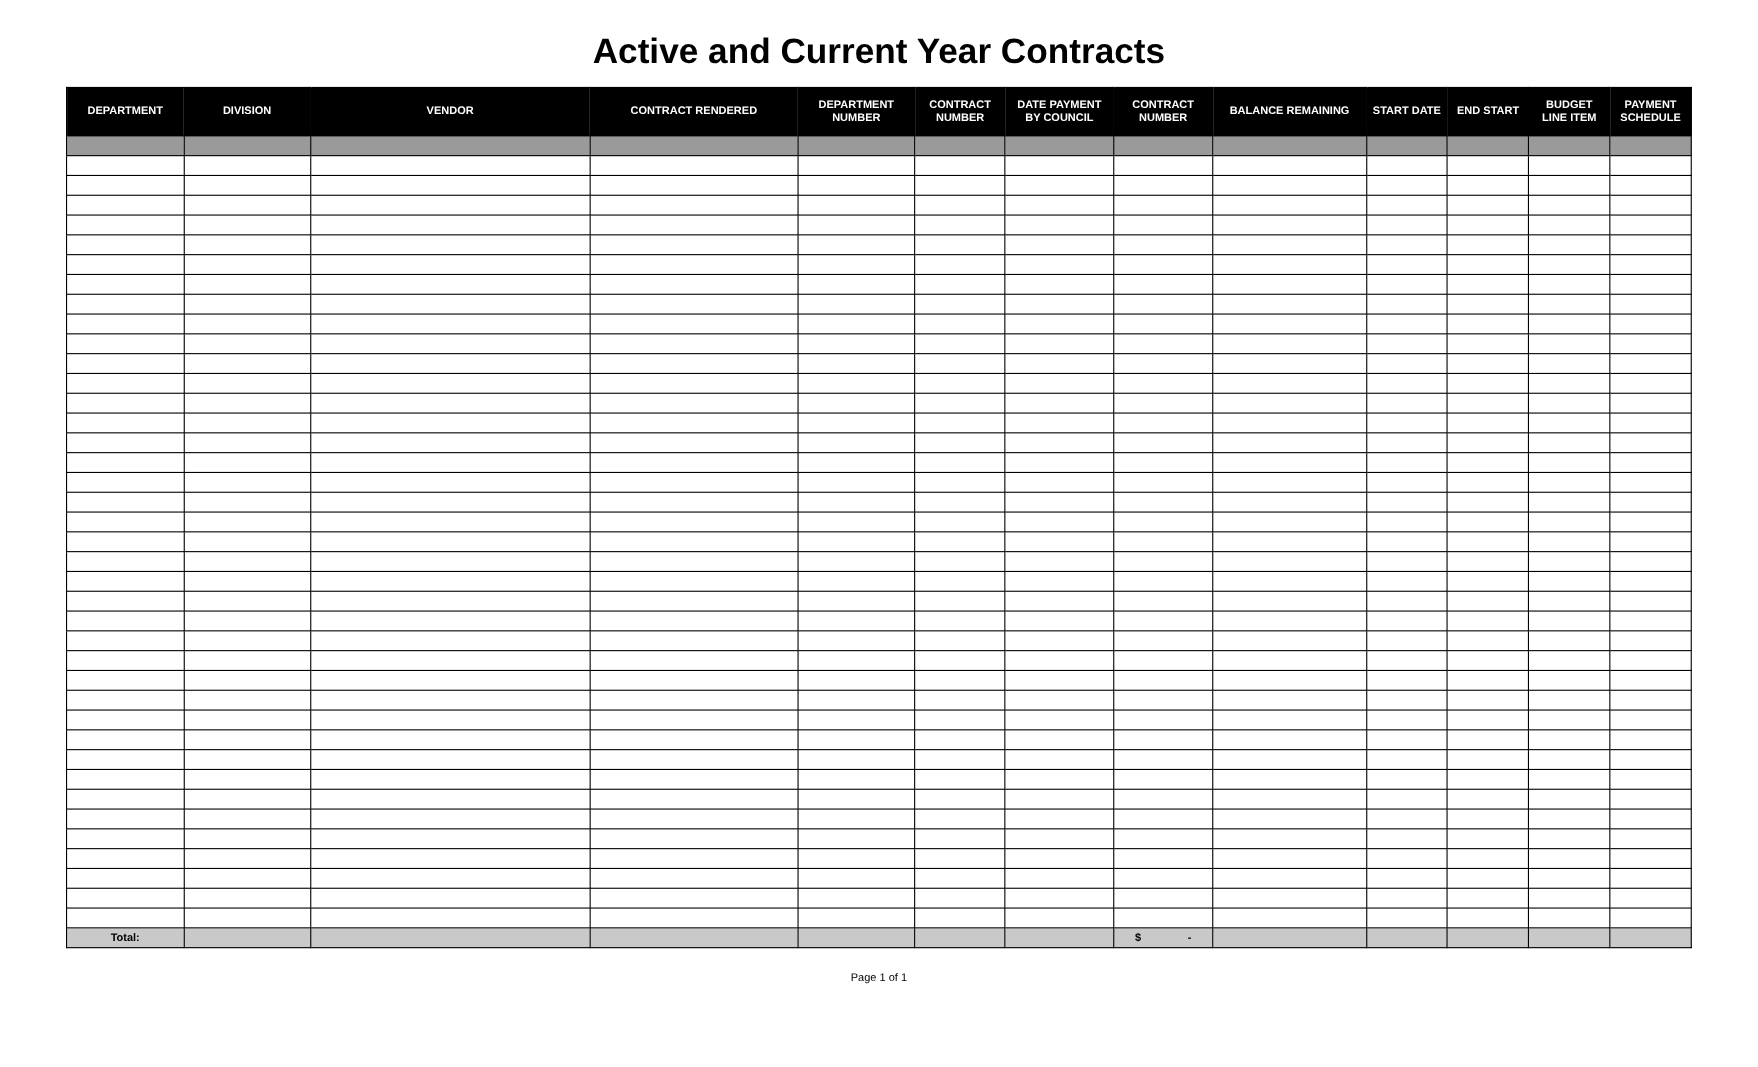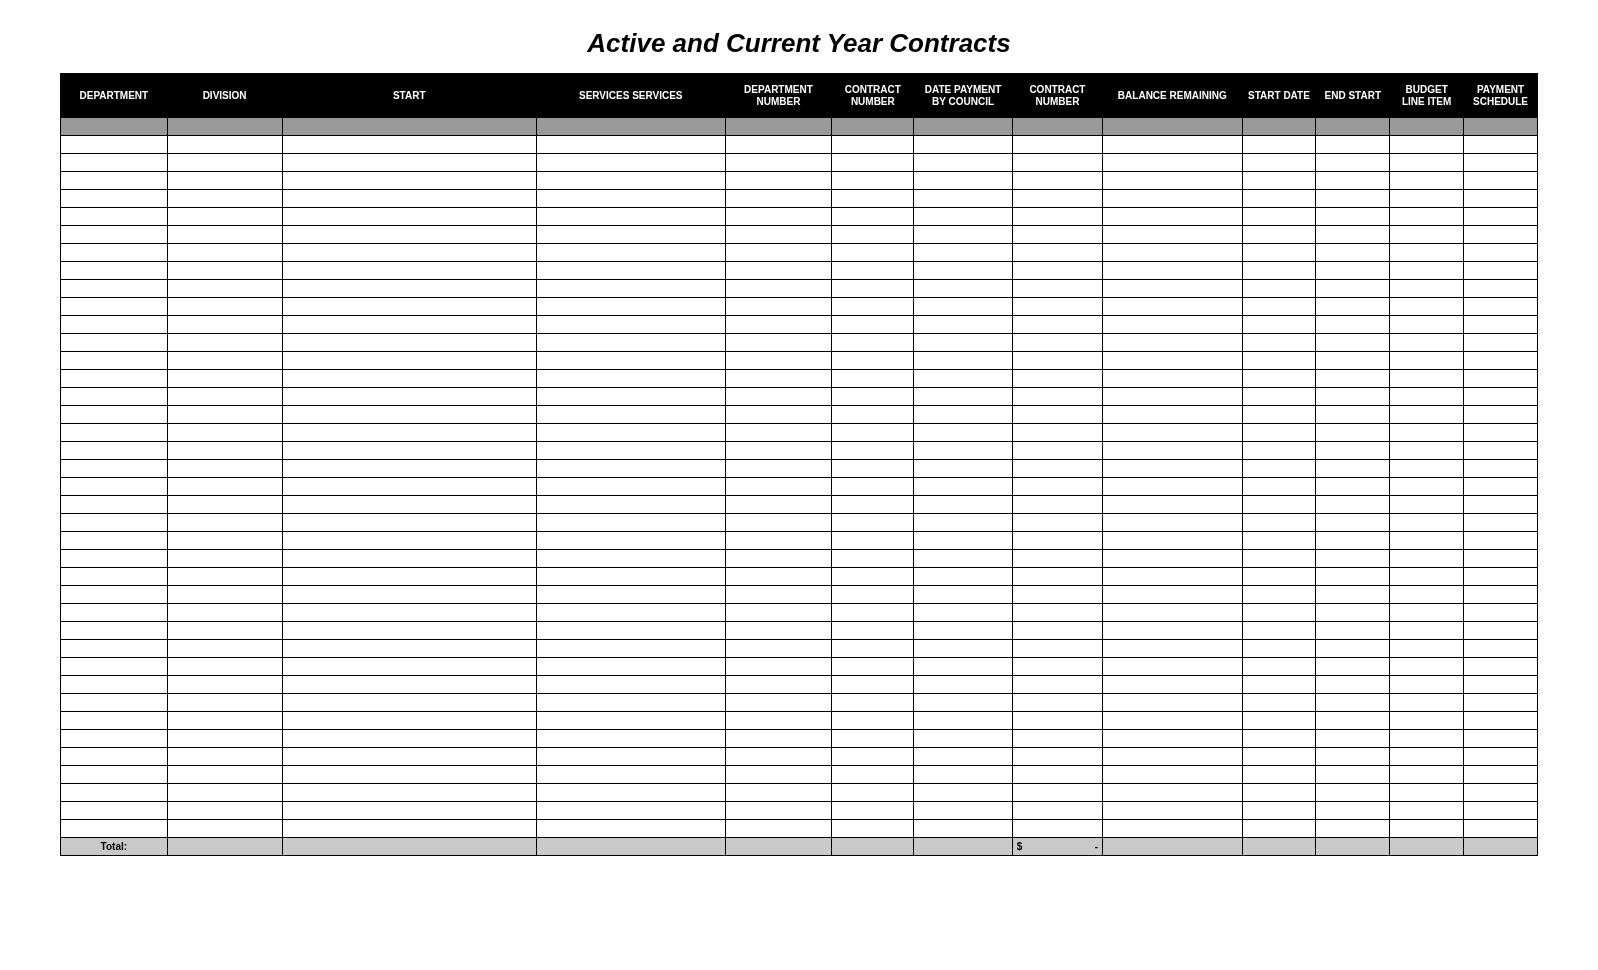--- a/index.html
+++ b/index.html
@@ -9,24 +9,23 @@
     background: #ffffff;
     font-family: Arial, Helvetica, sans-serif;
     width: 1598px;
   }
   .page {
     width: 1598px;
     padding: 20px 60px 10px 60px;
   }
   .title {
     text-align: center;
-    font-size: 26px;
+    font-size: 32px;
     font-weight: 700;
     margin: 8px 0 14px 0;
-    font-style: italic;
   }
   table {
     width: 100%;
     border-collapse: collapse;
     table-layout: fixed;
   }
   thead th {
     background: #000000;
     color: #ffffff;
     font-size: 10px;
@@ -47,21 +46,21 @@
   }
   tbody tr.shaded td {
     background: #9a9a9a;
   }
   tfoot td {
     border: 1px solid #000;
     background: #c9c9c9;
     height: 18px;
     font-size: 10px;
     font-weight: 700;
-    padding: 0 4px;
+    padding: 0 19px;
   }
   tfoot td.total-label {
     text-align: center;
   }
   tfoot td.total-amount {
     text-align: left;
   }
   tfoot td.total-amount span.dash {
     float: right;
     font-weight: 700;
@@ -106,22 +105,22 @@
       <col class="c-balance">
         <col class="c-start">
         <col class="c-end">
         <col class="c-budget">
         <col class="c-payment">
     </colgroup>
     <thead>
       <tr>
         <th>DEPARTMENT</th>
         <th>DIVISION</th>
-        <th>START</th>
-        <th>SERVICES SERVICES</th>
+        <th>VENDOR</th>
+        <th>CONTRACT RENDERED</th>
         <th>DEPARTMENT NUMBER</th>
         <th>CONTRACT NUMBER</th>
         <th>DATE PAYMENT BY COUNCIL</th>
         <th>CONTRACT NUMBER</th>
         <th>BALANCE REMAINING</th>
         <th>START DATE</th>
         <th>END START</th>
         <th>BUDGET LINE ITEM</th>
         <th>PAYMENT SCHEDULE</th>
       </tr>
@@ -743,13 +742,14 @@
         </td>
         <td></td>
         <td></td>
         <td></td>
         <td></td>
         <td></td>
       </tr>
     </tfoot>
   </table>
 
+  <div class="page-footer">Page 1 of 1</div>
 </div>
 
 </body></html>

